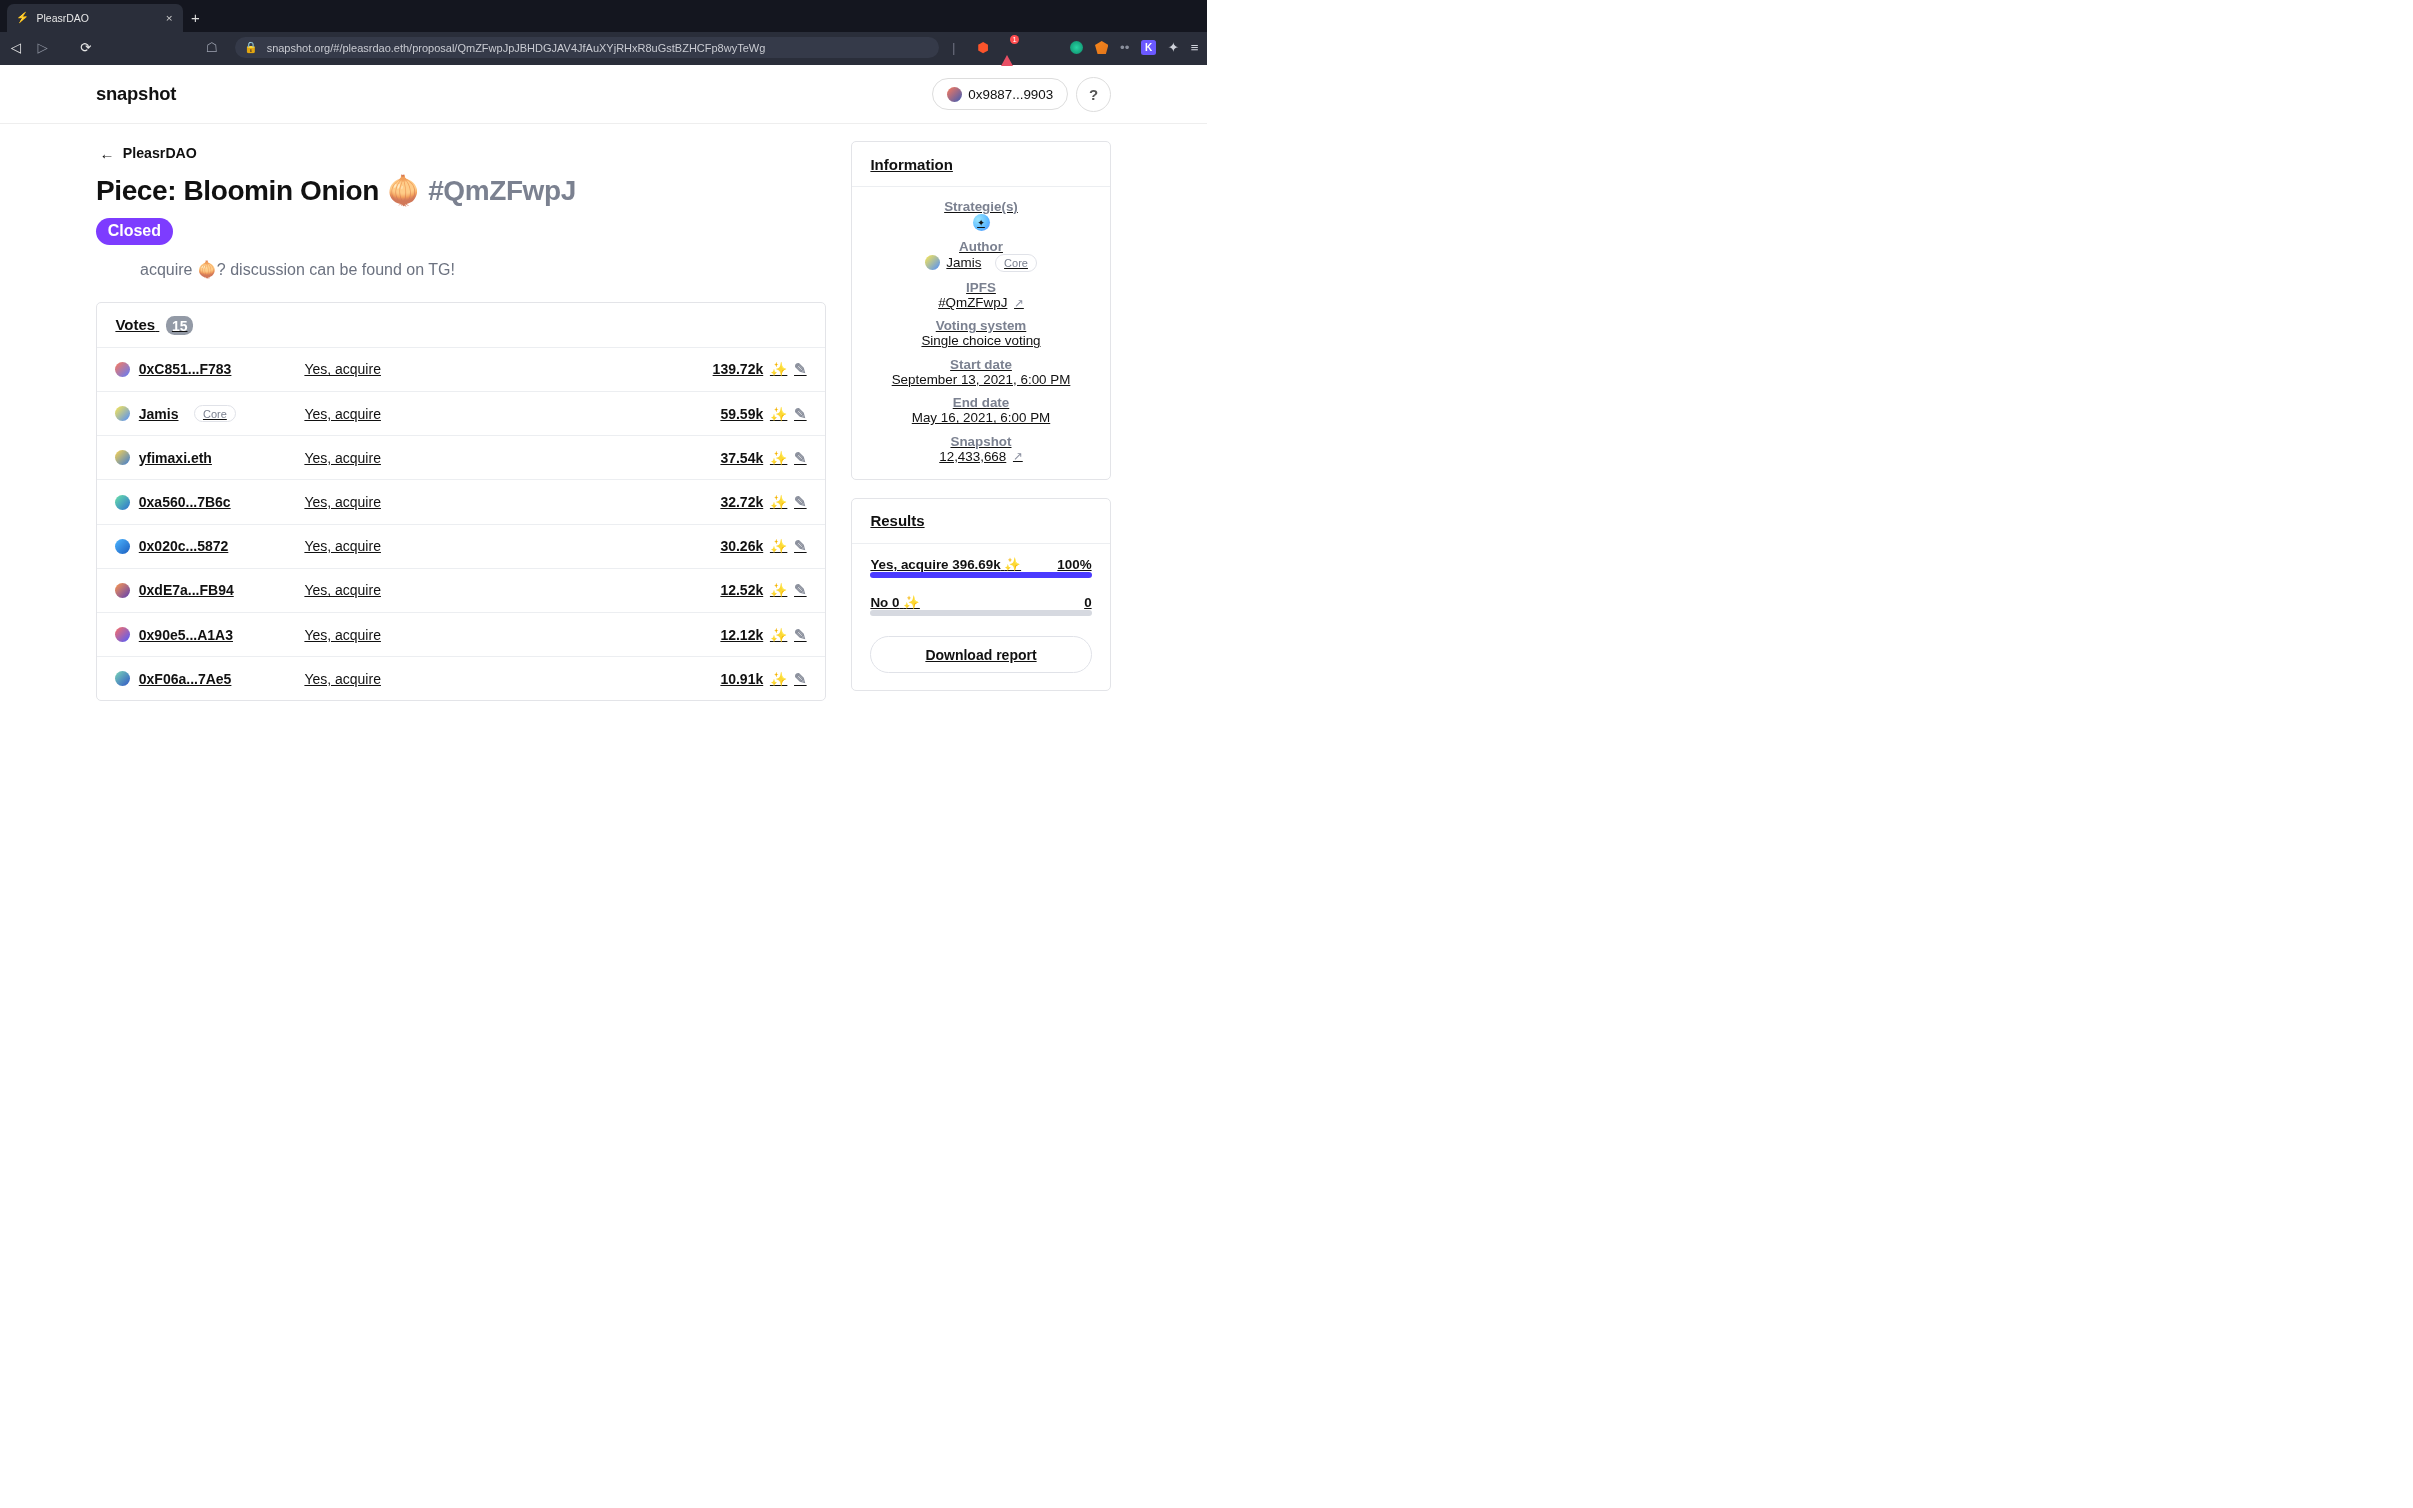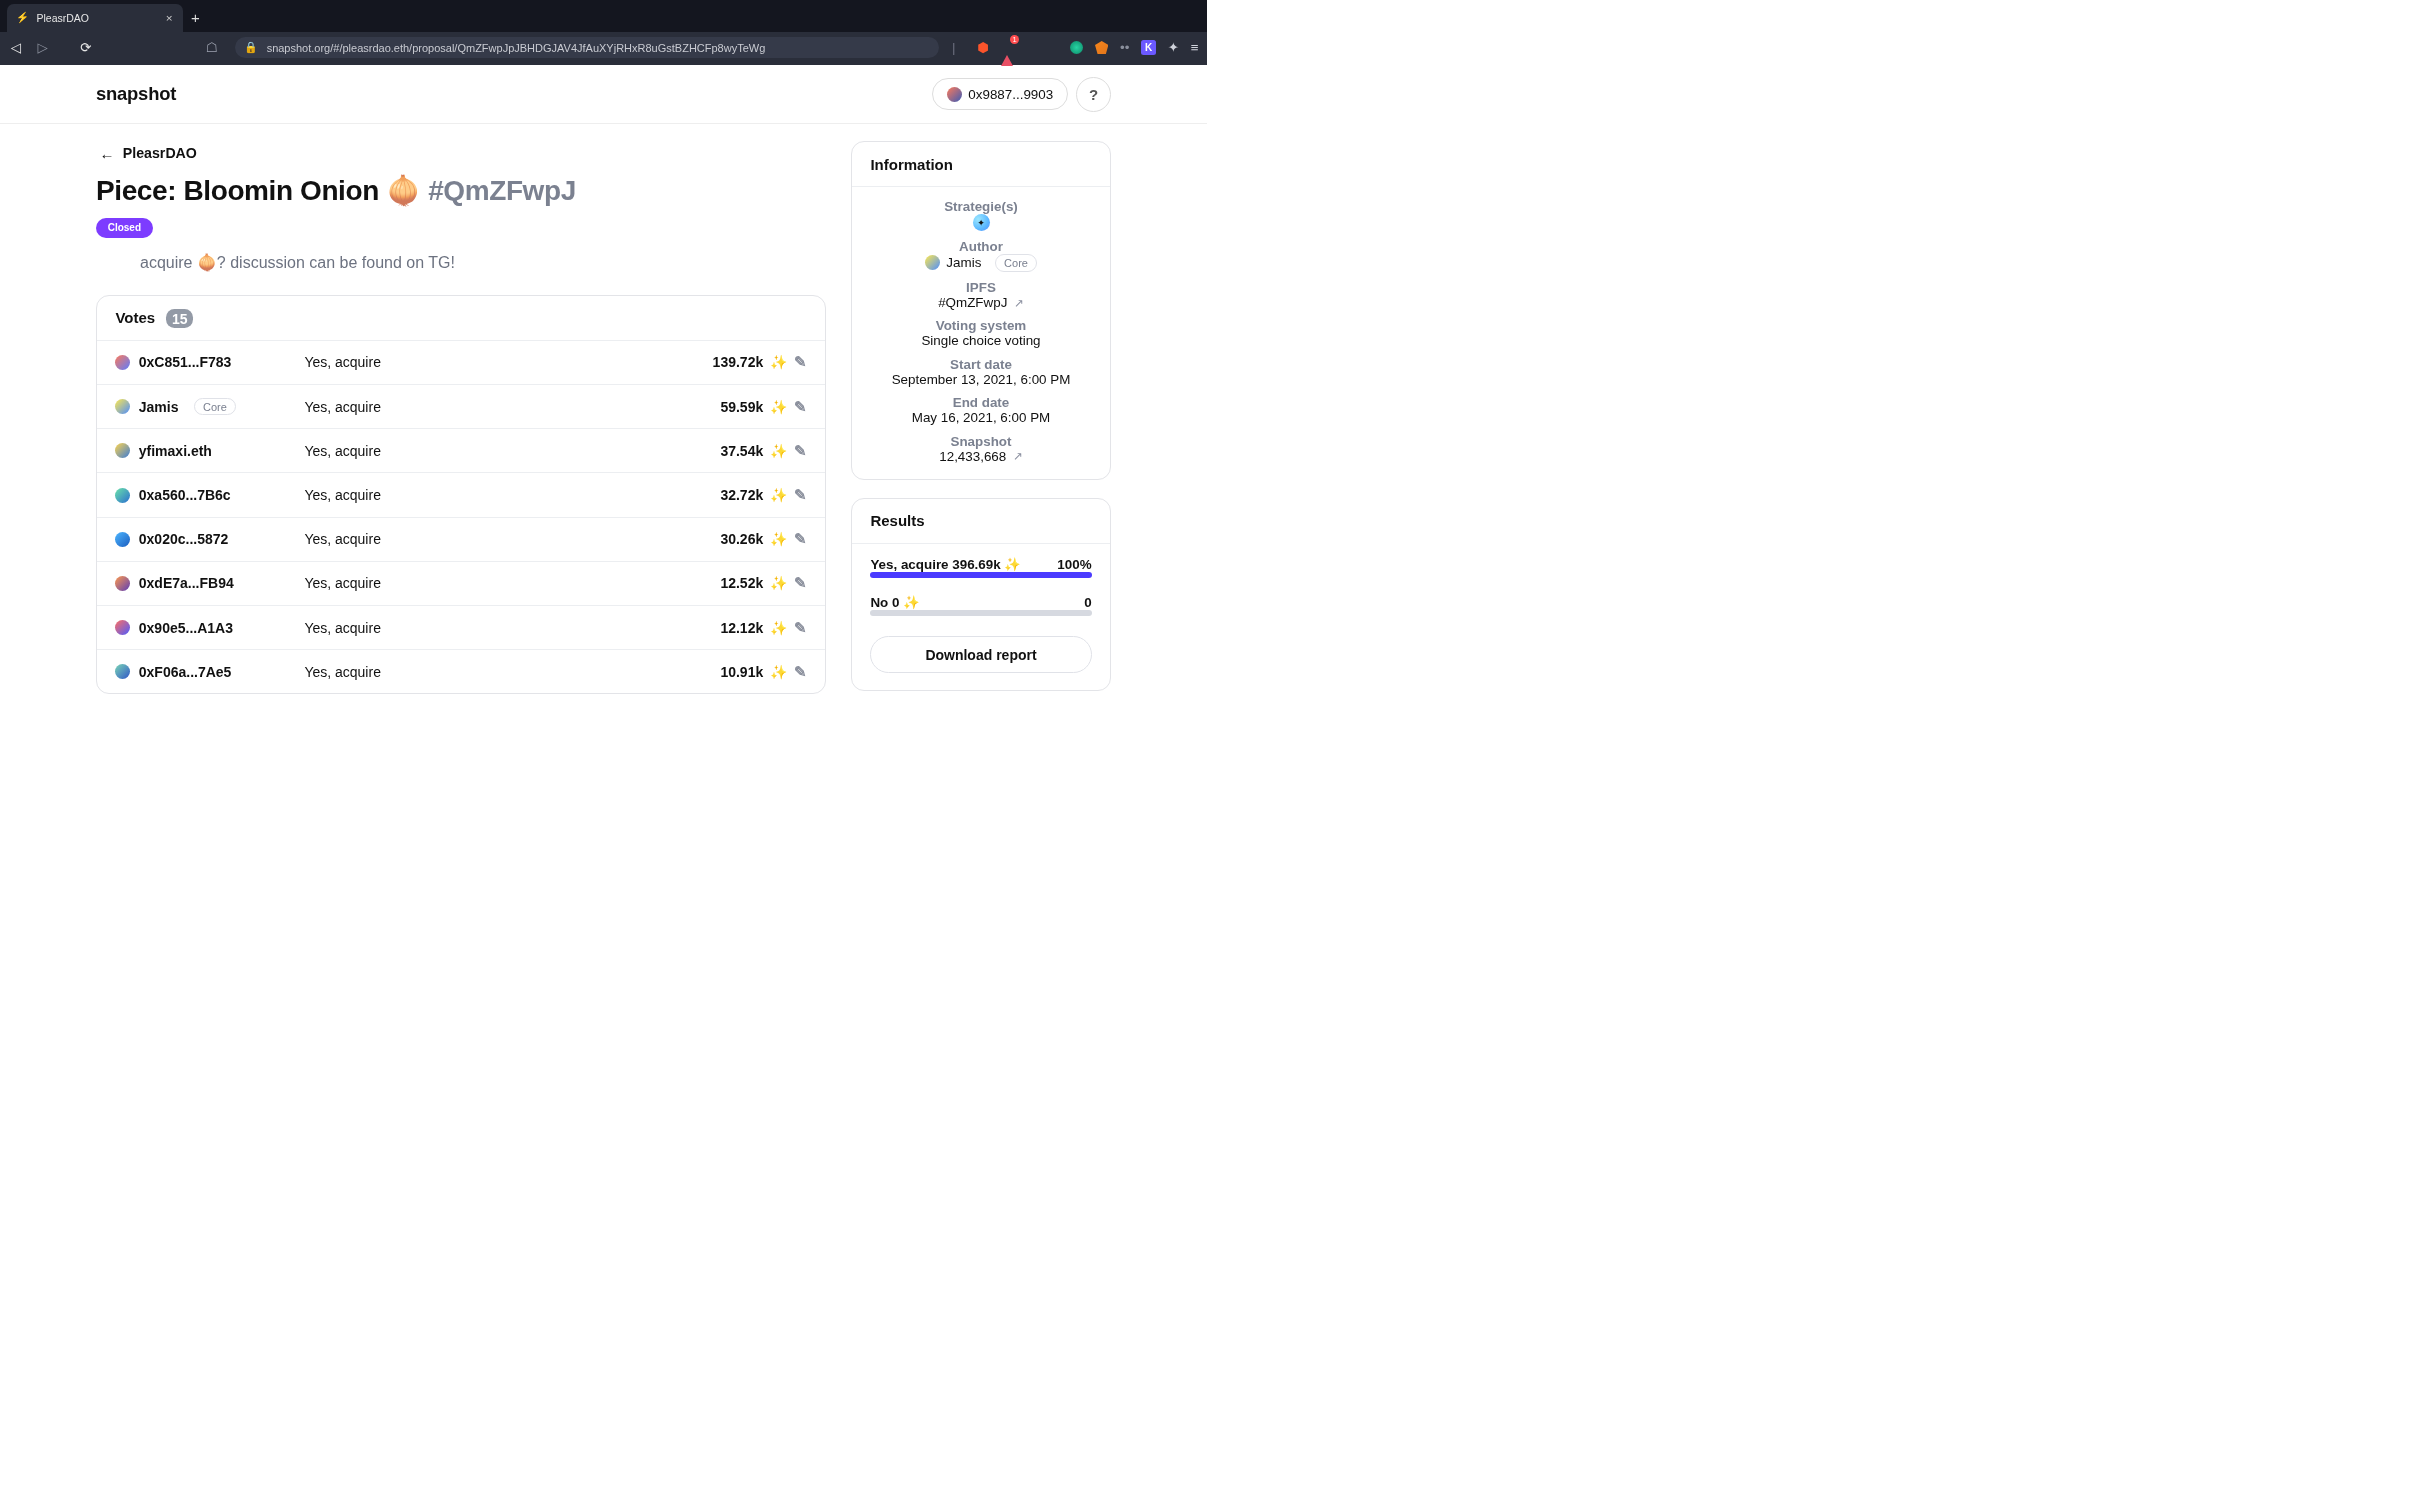--- a/index.html
+++ b/index.html
@@ -36,24 +36,24 @@
   .header-right { display: flex; align-items: center; gap: 8.4px; }
   .pill { border: 0.8px solid #ddd; border-radius: 20px; padding: 7.5px 13.4px; display: flex; align-items: center; gap: 6.7px; font-size: 13.4px; font-weight: 500; }
   .circle-btn { border: 0.8px solid #ddd; border-radius: 50%; width: 35px; height: 35px; display: flex; align-items: center; justify-content: center; font-size: 15px; font-weight: 600; color:#555; }
 
   .content { display: flex; gap: 25px; padding: 17px 96px 0 96px; overflow: hidden; }
   .main { flex: 1; min-width: 0; }
   .back { display: inline-flex; align-items: center; gap: 8.4px; font-size: 14.2px; font-weight: 600; color: #111; padding: 3.4px 0 11.7px 3.4px; }
   .back .arrow { font-size: 15px; }
   h1.title { font-size: 28px; font-weight: 700; letter-spacing: -0.4px; margin-bottom: 11.7px; }
   h1.title .hash { color: #7b8190; font-weight: 700; }
-  .status { display: inline-block; background: #7d3cff; color: #fff; border-radius: 13.4px; padding: 4.2px 11.7px; font-size: 10px; font-weight: 600; margin-bottom: 15px; }
+  .status { display: inline-block; background: #7d3cff; color: #fff; border-radius: 13.4px; padding: 4.2px 11.7px; font-size: 16px; font-weight: 600; margin-bottom: 15px; }
   .desc { font-size: 16px; color: #6c7280; margin-bottom: 23.5px; margin-left: 44px; }
 
-  .card { border: 0.8px solid #e3e4e8; border-radius: 13px; overflow: hidden; }
+  .card { border: 0.8px solid #e3e4e8; border-radius: 5px; overflow: hidden; text-decoration: underline; }
   .card-head { padding: 13.4px 18.4px; font-size: 15px; font-weight: 700; border-bottom: 0.8px solid #eceef1; display: flex; align-items: center; justify-content: space-between; }
   .count { background: #939aa6; color: #fff; font-size: 14px; font-weight: 700; border-radius: 8.4px; padding: 1.7px 5.9px; margin-left: 6.7px; }
   .vrow { display: flex; align-items: center; padding: 12.6px 18.4px; border-bottom: 0.8px solid #eceef1; font-size: 14px; }
   .vrow:last-child { border-bottom: none; }
   .voter { display: flex; align-items: center; gap: 8.4px; width: 189px; font-weight: 600; }
   .choice { flex: 1; font-weight: 500; }
   .amount { display: flex; align-items: center; gap: 6.7px; font-weight: 600; justify-content: flex-end; }
   .sparkle { color: #f2b705; }
   .sig { color: #8a8f9c; font-size: 15px; }
   .avatar { width: 15px; height: 15px; border-radius: 50%; display: inline-block; }

